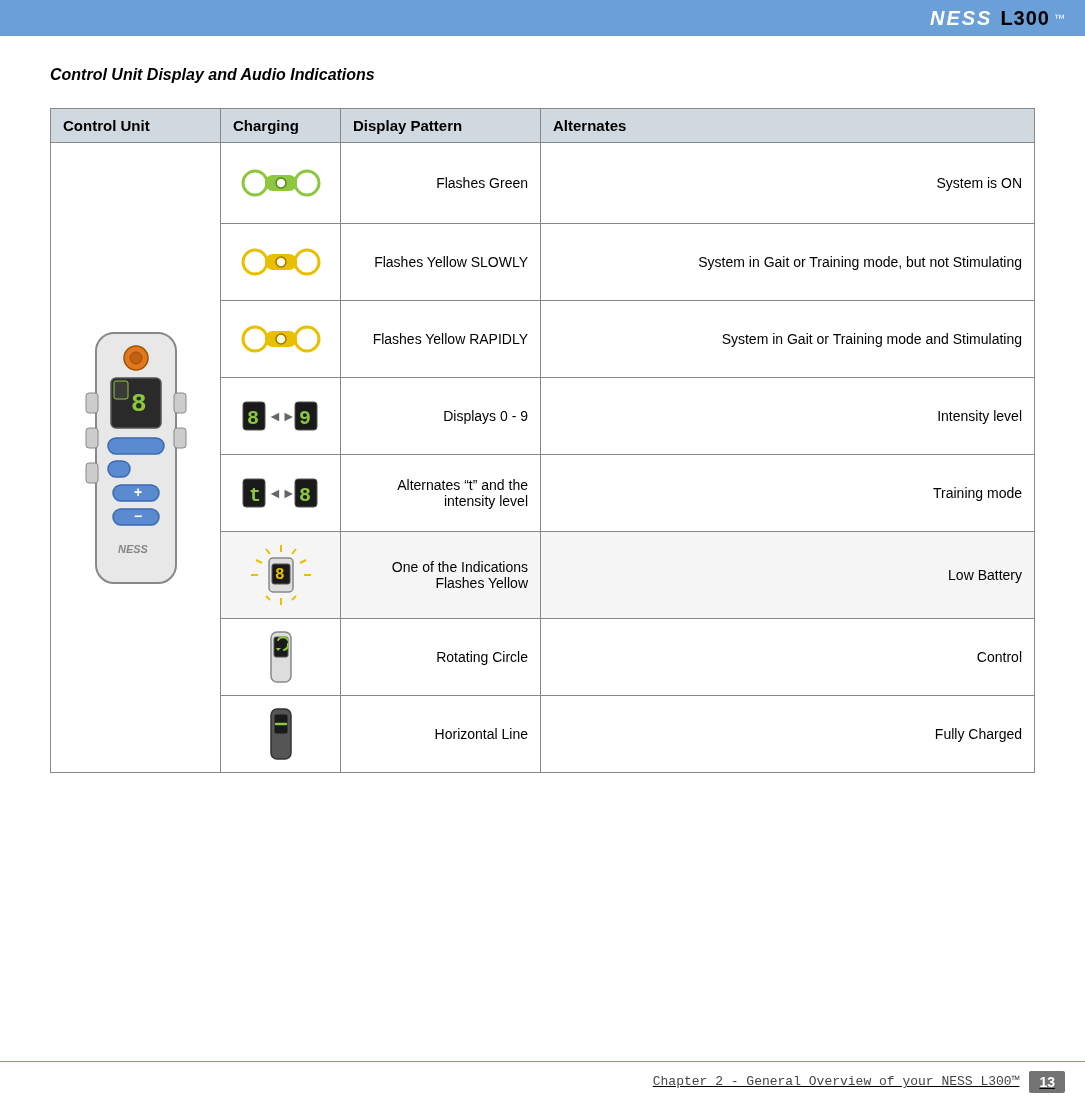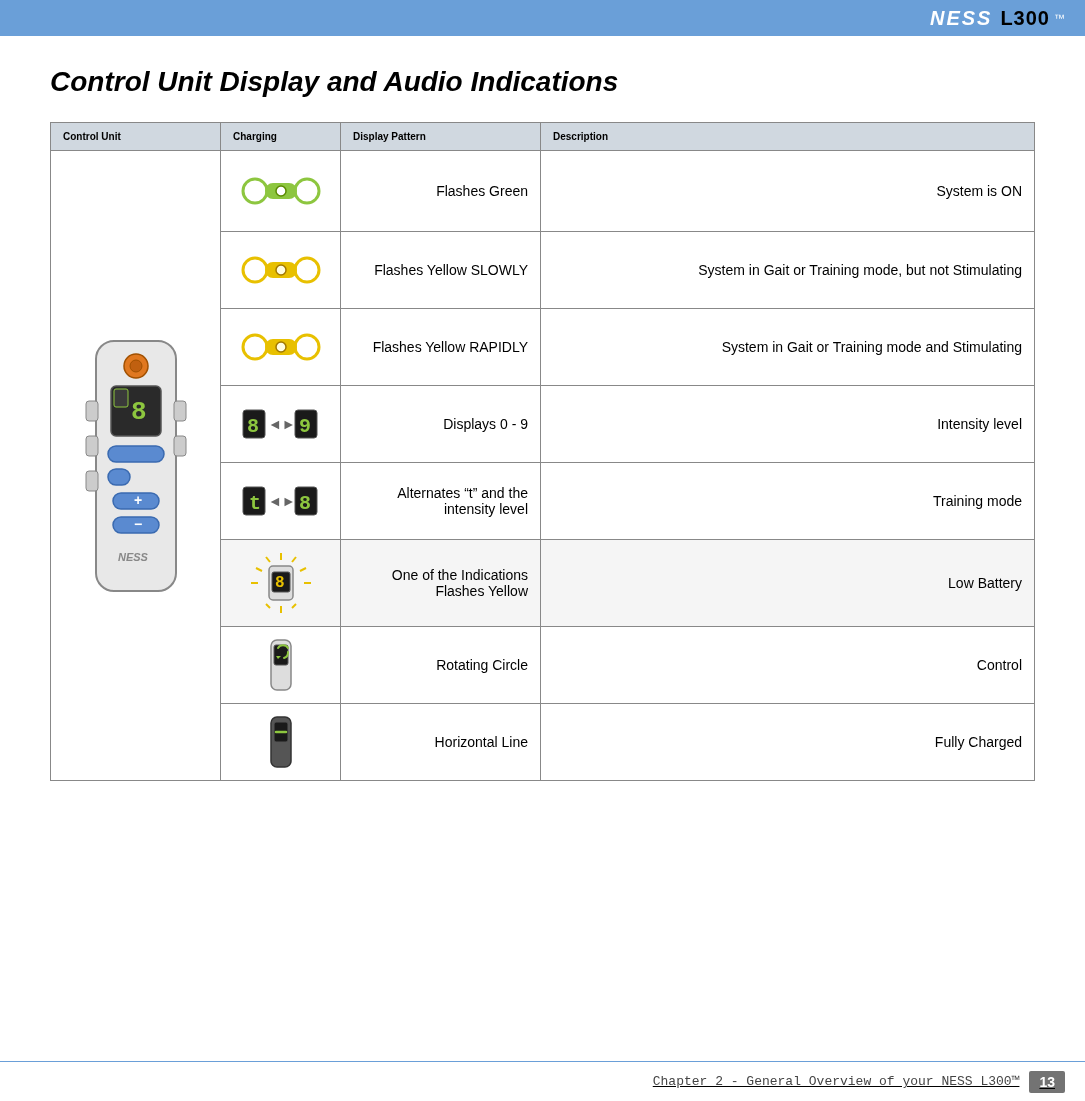--- a/index.html
+++ b/index.html
@@ -25,21 +25,21 @@
       align-items: center;
       gap: 4px;
     }
 
     
     .content {
       padding: 30px 50px 20px 50px;
     }
 
     .page-title {
-      font-size: 28px;
+      font-size: 16px;
       font-weight: bold;
       font-style: italic;
       margin-bottom: 24px;
       color: #000;
     }
 
     .section-title {
       font-size: 18px;
       font-weight: bold;
       margin-bottom: 14px;
@@ -60,21 +60,21 @@
       vertical-align: middle;
       text-align: right;
     }
 
     .indications-table thead tr {
       background: #d0d8e0;
     }
 
     .indications-table th {
       font-weight: bold;
-      font-size: 10px;
+      font-size: 15px;
       text-align: left;
     }
 
     .col-unit { width: 170px; }
     .col-display { width: 120px; text-align: center; }
     .col-pattern { width: 200px; }
     .col-desc { width: auto; }
 
     .indications-table td.col-display {
       text-align: center;
@@ -161,21 +161,21 @@
 
   <div class="page-title">Control Unit Display and Audio Indications</div>
 
 
   <table class="indications-table">
     <thead>
       <tr>
         <th class="col-unit">Control Unit</th>
         <th class="col-display">Charging</th>
         <th class="col-pattern">Display Pattern</th>
-        <th class="col-desc">Description</th>
+        <th class="col-desc">Alternates</th>
       </tr>
     </thead>
     <tbody>
 
       <tr>
         <td class="unit-cell col-unit" rowspan="8">
           <div class="device-svg-container">
 
             <svg width="120" height="290" viewBox="0 0 120 290">
 

